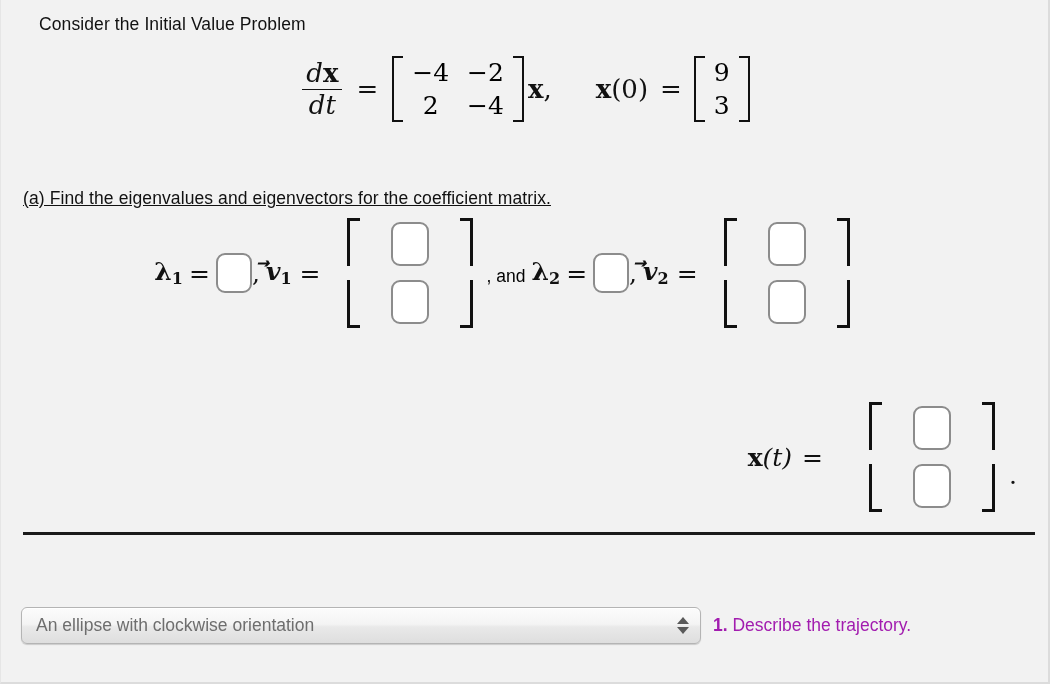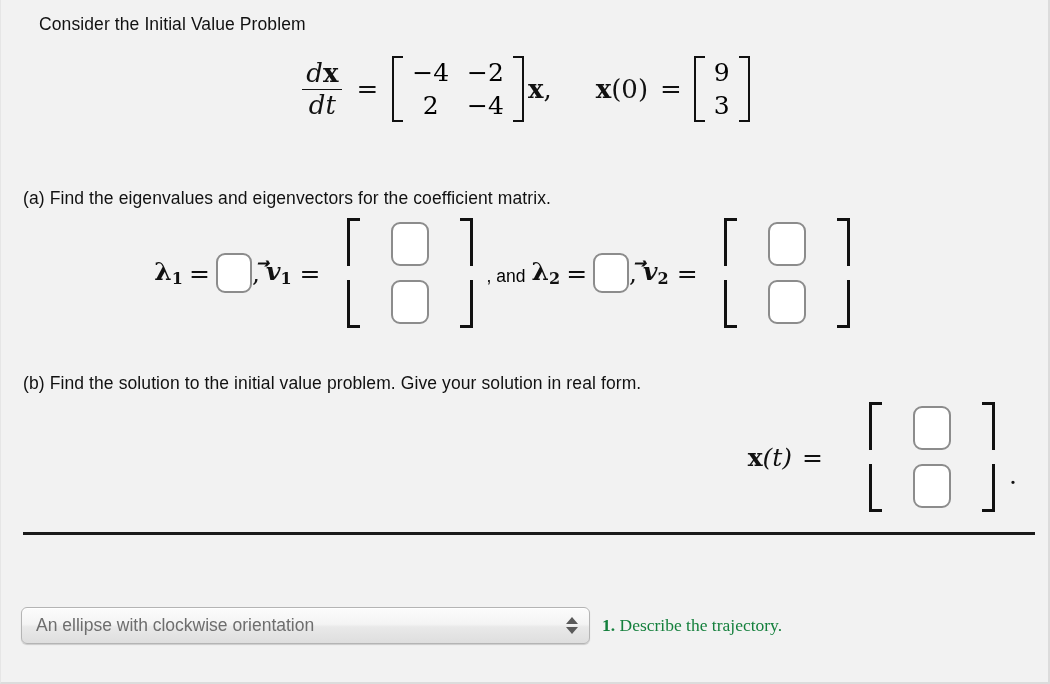--- a/index.html
+++ b/index.html
@@ -134,21 +134,21 @@
   .vec .bk.tr i.h { right: 0; top: 0; }
   .vec .bk.br { right: 8px; bottom: -4px; }
   .vec .bk.br i.v { right: 0; }
   .vec .bk.br i.h { right: 0; bottom: 0; }
 
   
   .abs { position: absolute; }
 
   #intro-text   { left: 38px;  top: 14px; }
   #eq-main      { left: 0;     top: 56px; width: 1050px; text-align: center; }
-  #part-a-text  { left: 22px;  top: 188px; }
+  #part-a-text  { left: 22px;  top: 188px; text-decoration: underline; }
   #part-a-row   { left: 0;     top: 222px; width: 1010px; }
   #part-b-text  { left: 22px;  top: 373px; }
   #part-b-row   { left: 0;     top: 406px; width: 1010px; }
   #divider      { left: 22px;  top: 532px; width: 1012px; height: 3px; background: #1a1a1a; }
   #phase-text   { left: 22px;  top: 560px; }
   #select-row   { left: 20px;  top: 607px; display: flex; align-items: center; gap: 12px; }
 
   
   .eqline {
     display: flex;
@@ -174,21 +174,21 @@
     font-size: 17.5px;
     padding: 0 6px;
     align-self: center;
     position: relative;
     top: 3px;
   }
 
   
   .select {
     position: relative;
-    width: 569px;
+    width: 680px;
     height: 37px;
     border: 1px solid #b4b4b4;
     border-radius: 6px;
     background: linear-gradient(to bottom, #fcfcfc 0%, #f4f4f4 46%, #e9e9e9 54%, #dedede 100%);
     box-shadow: 0 1px 1px rgba(0,0,0,.16), inset 0 1px 0 #ffffff;
     display: flex;
     align-items: center;
   }
   .select .value {
     flex: 1;
@@ -210,23 +210,23 @@
   }
   .select .stepper .arrow {
     width: 0; height: 0;
     border-left: 6px solid transparent;
     border-right: 6px solid transparent;
   }
   .select .stepper .up   { border-bottom: 7px solid #5a5a5a; }
   .select .stepper .down { border-top: 7px solid #5a5a5a; }
 
   .q-label {
-    font-family: Liberation Serif, serif;
+    font-family: Liberation Sans, sans-serif;
     font-size: 17.5px;
-    color: #15803d;
+    color: #a21caf;
     white-space: nowrap;
   }
   .q-label b { font-weight: bold; }
 
   .period {
     font-family: "DejaVu Serif", serif;
     font-size: 25px;
     align-self: flex-end;
     position: relative;
     top: -18px;
@@ -358,21 +358,20 @@
           </span>
         <span class="col">
           <span class="ansbox tall"></span>
           <span class="ansbox tall"></span>
         </span>
       </span>
 
     </div>
   </div>
 
-  <div id="part-b-text" class="abs prose">(b) Find the solution to the initial value problem. Give your solution in real form.</div>
 
   <div id="part-b-row" class="abs">
     <div class="answer-row" style="justify-content:flex-end;padding-left:22px">
 
       <span class="math mb">x<span style="font-weight:normal;font-style:italic">(t)</span></span>
       <span class="math op" style="padding:0 10px">=</span>
 
       <span class="vec" style="margin-left:28px">
         <span class="bk tl">
             <i class="v"></i>

